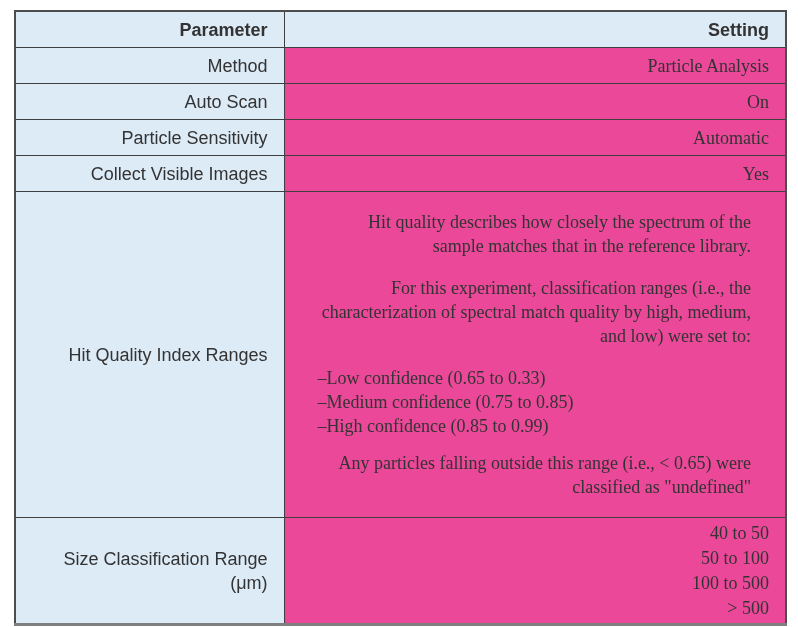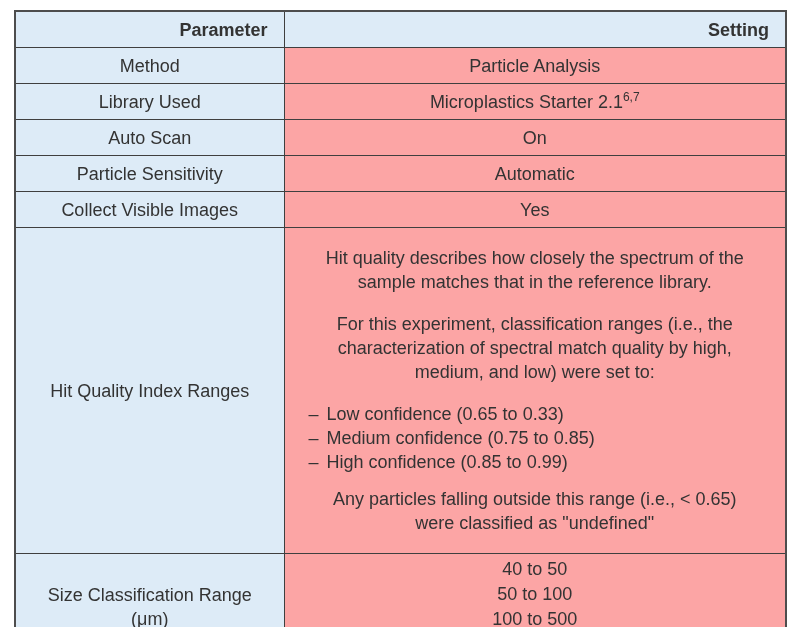--- a/index.html
+++ b/index.html
@@ -22,34 +22,35 @@
   .settings-table col.c1 { width: 269px; }
   .settings-table col.c2 { width: 502px; }
   .settings-table th,
   .settings-table td {
     border: 1.5px solid #3f3f3f;
     font-size: 18px;
     line-height: 24px;
     padding: 0 16px;
     vertical-align: middle;
     font-weight: normal;
-    text-align: center;
+    text-align: right;
     overflow: hidden;
   }
   .settings-table th {
     background: #ddebf7;
     text-align: right;
     font-weight: bold;
     height: 35px;
   }
   .param-cell {
     background: #ddebf7;
   }
   .setting-cell {
-    background: #fca5a5;
+    background: #ec4899;
+    font-family: Liberation Serif, serif;
   }
   tr.simple-row { height: 36px; }
   tr.hit-row td { height: 264px; }
   tr.size-row td { height: 105px; }
   .hq-block p { margin: 18px; }
   .hq-bullets { margin: 0; }
   .bullet-line { display: flex; }
   .bullet-dash { width: 26px; flex: 0 0 26px; }
   .hq-outside { margin-top: 13px !important; }
   sup.ref {
@@ -72,24 +73,20 @@
       <th>Parameter</th>
       <th>Setting</th>
     </tr>
   </thead>
   <tbody>
     <tr class="simple-row">
       <td class="param-cell">Method</td>
       <td class="setting-cell">Particle Analysis</td>
     </tr>
 
-    <tr class="simple-row">
-      <td class="param-cell">Library Used</td>
-      <td class="setting-cell"><span>Microplastics Starter 2.1</span><sup class="ref">6,7</sup></td>
-    </tr>
 
     <tr class="simple-row">
       <td class="param-cell">Auto Scan</td>
       <td class="setting-cell">On</td>
     </tr>
 
     <tr class="simple-row">
       <td class="param-cell">Particle Sensitivity</td>
       <td class="setting-cell">Automatic</td>
     </tr>

